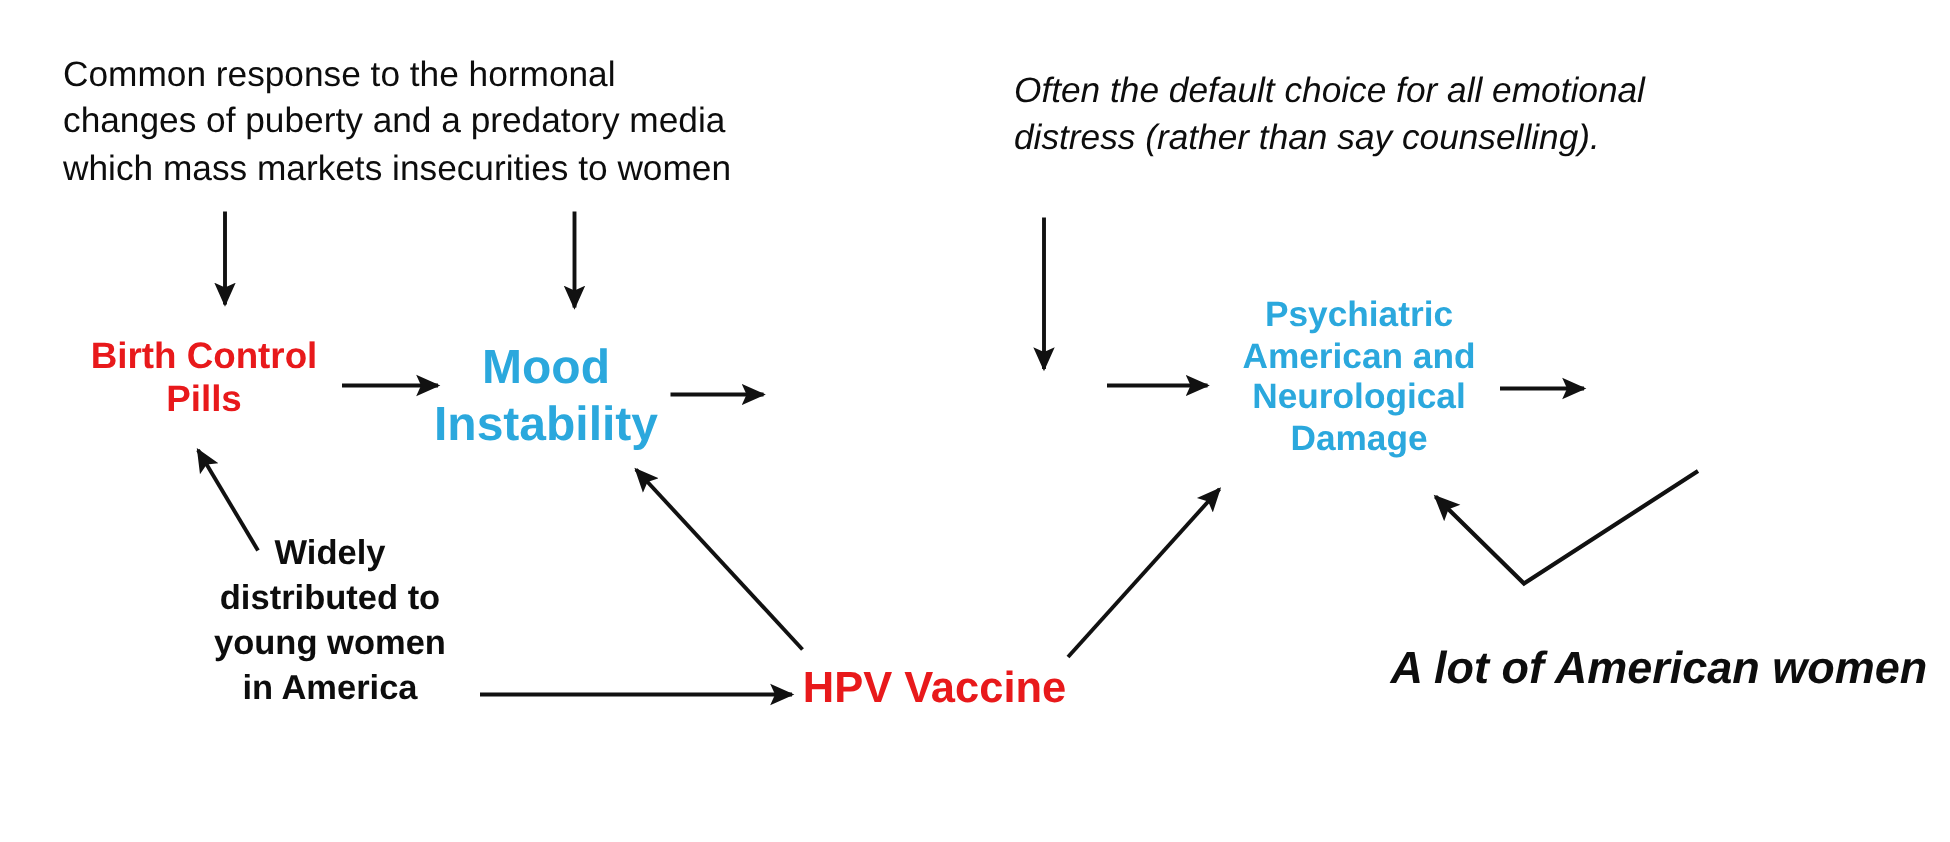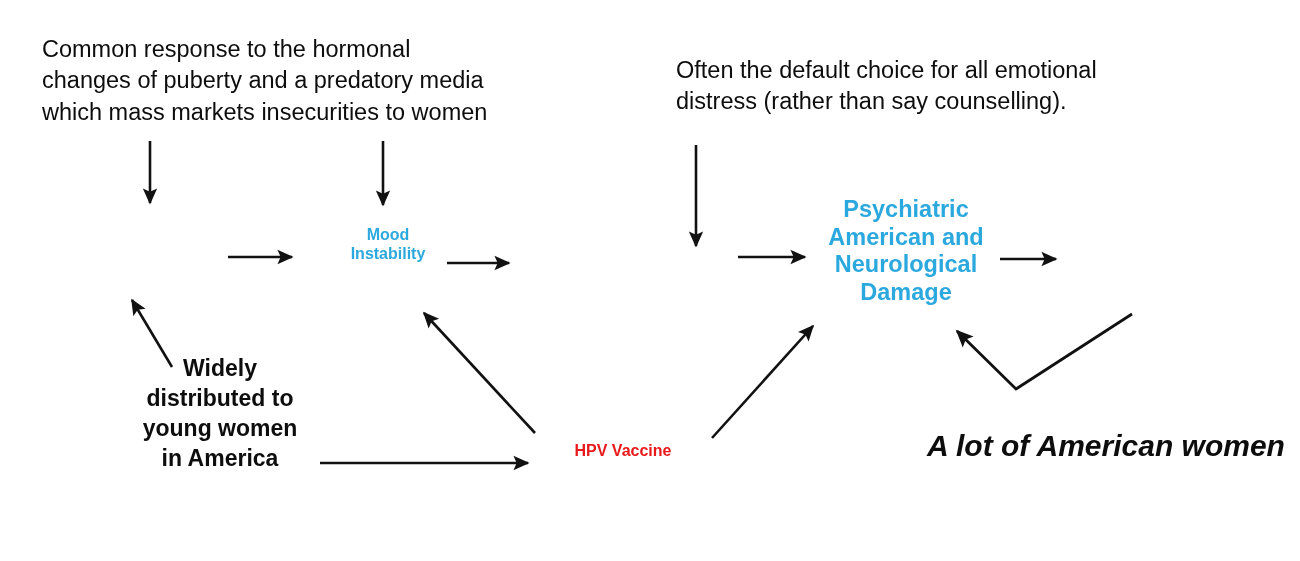--- a/index.html
+++ b/index.html
@@ -57,30 +57,30 @@
   }
   .note-bolditalic .note-text {
     font-weight: bold;
     font-style: italic;
     line-height: 1.30;
     text-align: center;
   }
 
   
   #note-puberty   { left: 42px;  top: 34px;  width: 520px; font-size: 23.5px; }
-  #note-default   { left: 676px; top: 55px;  width: 500px; font-size: 23.5px; }
+  #note-default   { left: 676px; top: 45px;  width: 500px; font-size: 23.5px; font-style: italic; }
   #note-widely    { left: 128px; top: 354px; width: 184px; font-size: 23px; }
   #note-funnel    { left: 922px; top: 426px; width: 368px; font-size: 30px; }
 
   #node-birth-control-pills { left: 32px;   top: 224px; width: 208px; font-size: 24.5px; }
-  #node-mood-instability    { left: 308px;  top: 226px; width: 160px; font-size: 16px; }
+  #node-mood-instability    { left: 284px;  top: 226px; width: 160px; font-size: 32px; }
   #node-ssri                { left: 512px;  top: 226px; width: 222px; font-size: 24.5px; }
   #node-psychiatric         { left: 808px;  top: 196px; width: 196px; font-size: 23.5px; }
   #node-antipsychotics      { left: 1062px; top: 209px; width: 220px; font-size: 23.5px; }
-  #node-hpv-vaccine         { left: 534px;  top: 442px; width: 178px; font-size: 16px; }
+  #node-hpv-vaccine         { left: 534px;  top: 442px; width: 178px; font-size: 29px; }
 </style>
 </head>
 <body>
 
 <div id="canvas">
 
   <svg id="arrow-layer" viewBox="0 0 1300 561" width="1300" height="561" xmlns="http://www.w3.org/2000/svg">
     <defs>
       <marker id="ah" markerWidth="7" markerHeight="7" refX="5.6" refY="3" orient="auto" markerUnits="strokeWidth">
         <path d="M0,0.25 L6.2,3 L0,5.75 L1.25,3 Z" fill="#111111"></path>
@@ -128,20 +128,24 @@
 distributed to
 young women
 in America</span>
   </div>
 
   <div class="note note-bolditalic" id="note-funnel">
     <span class="note-text">A lot of American women get
 sucked into this sales funnel.</span>
   </div>
 
+  <div class="node node-red" id="node-birth-control-pills">
+    <span class="node-label">Birth Control
+Pills</span>
+  </div>
 
   <div class="node node-blue" id="node-mood-instability">
     <span class="node-label">Mood
 Instability</span>
   </div>
 
 
   <div class="node node-blue" id="node-psychiatric">
     <span class="node-label">Psychiatric
 American and

